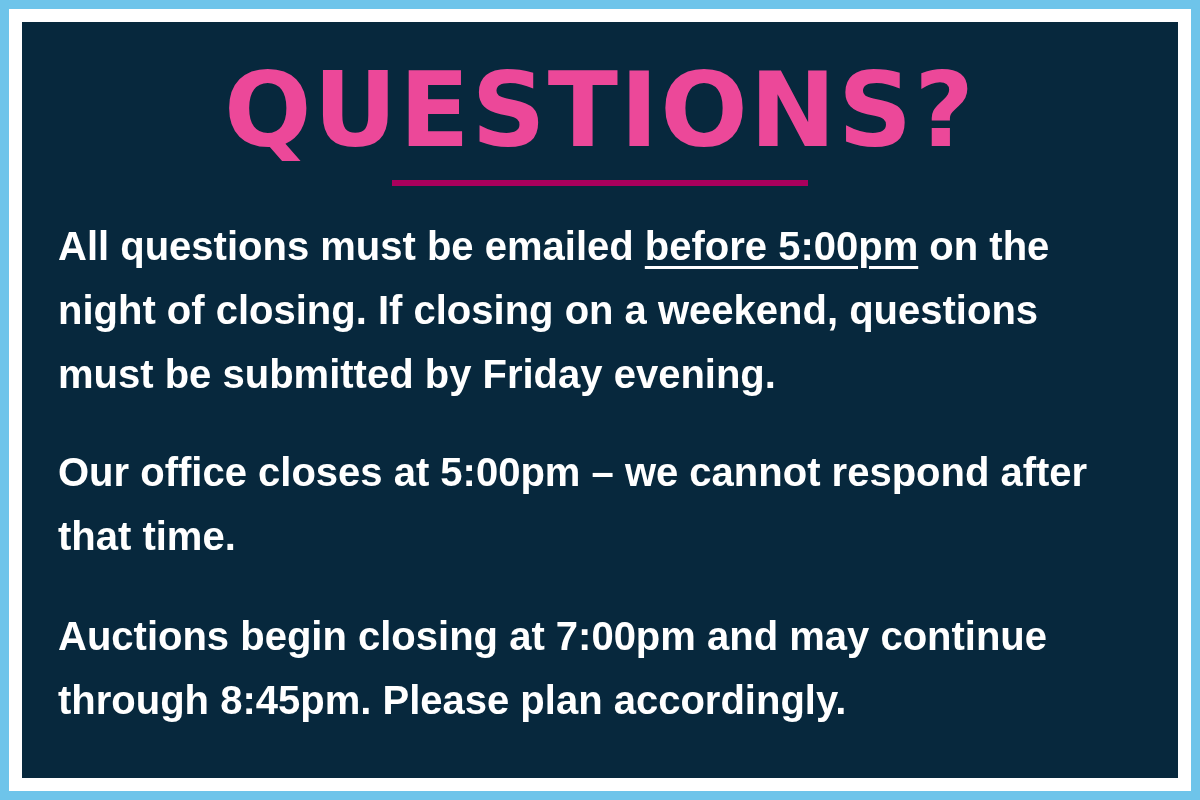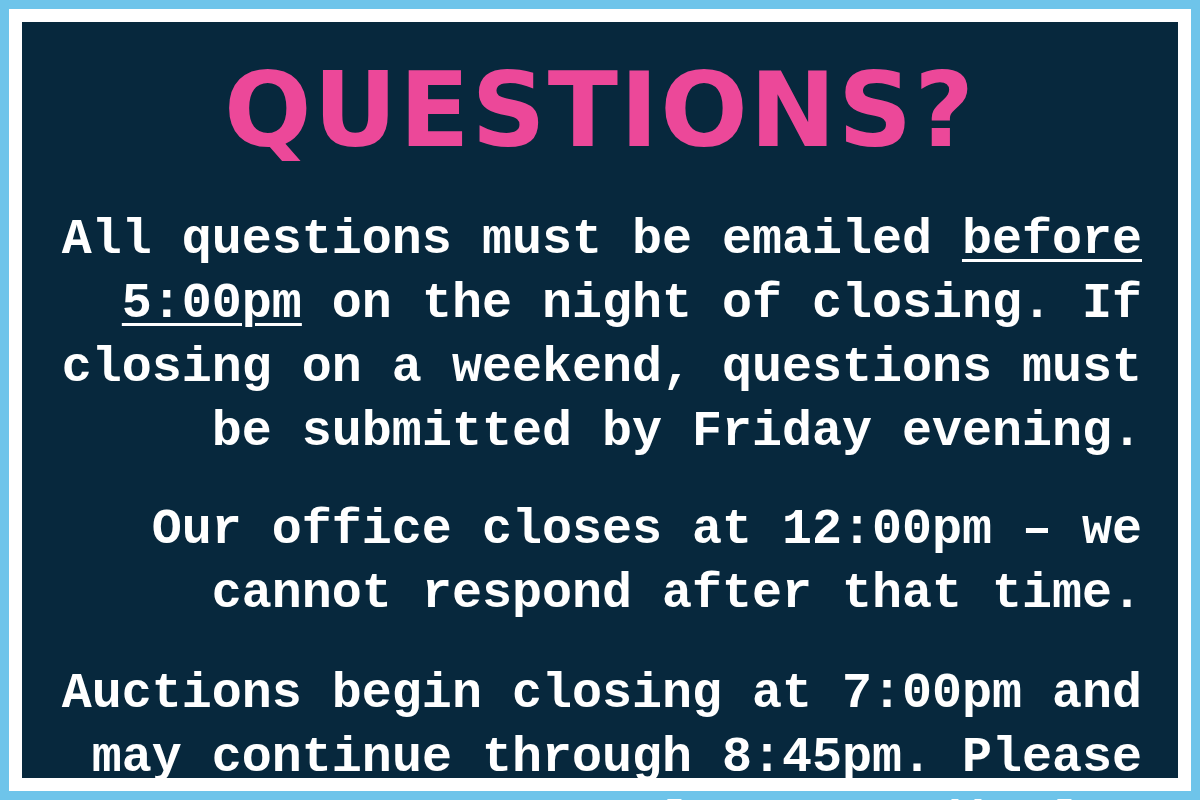--- a/index.html
+++ b/index.html
@@ -71,25 +71,25 @@
     padding: 0;
     width: 100%;
     display: flex;
     flex-direction: column;
     align-items: center;
   }
 
   .para {
     margin: 0;
     color: #ffffff;
-    font-family: Liberation Mono, monospace;
-    font-size: 50px;
+    font-family: Liberation Sans, sans-serif;
+    font-size: 40px;
     font-weight: 700;
     line-height: 64px;
-    text-align: right;
+    text-align: left;
     max-width: 1085px;
   }
 
   .para-1 { margin-top: 28px; }
   .para-2 { margin-top: 34px; }
   .para-3 { margin-top: 36px; }
 
   .underline {
     text-decoration: underline;
     text-decoration-thickness: 3px;
@@ -106,21 +106,21 @@
       <h1 class="title">QUESTIONS?</h1>
 
       <div class="accent-rule"></div>
 
       <div class="body-copy">
 
         <p class="para para-1">
           <span>All questions must be emailed </span><span class="underline">before 5:00pm</span><span> on the night of closing. If closing on a weekend, questions must be submitted by Friday evening.</span>
         </p>
 
-        <p class="para para-2">Our office closes at 12:00pm – we cannot respond after that time.</p>
+        <p class="para para-2">Our office closes at 5:00pm – we cannot respond after that time.</p>
 
         <p class="para para-3">Auctions begin closing at 7:00pm and may continue through 8:45pm. Please plan accordingly.</p>
 
       </div>
 
     </div>
   </div>
 </div>
 
 </body></html>

